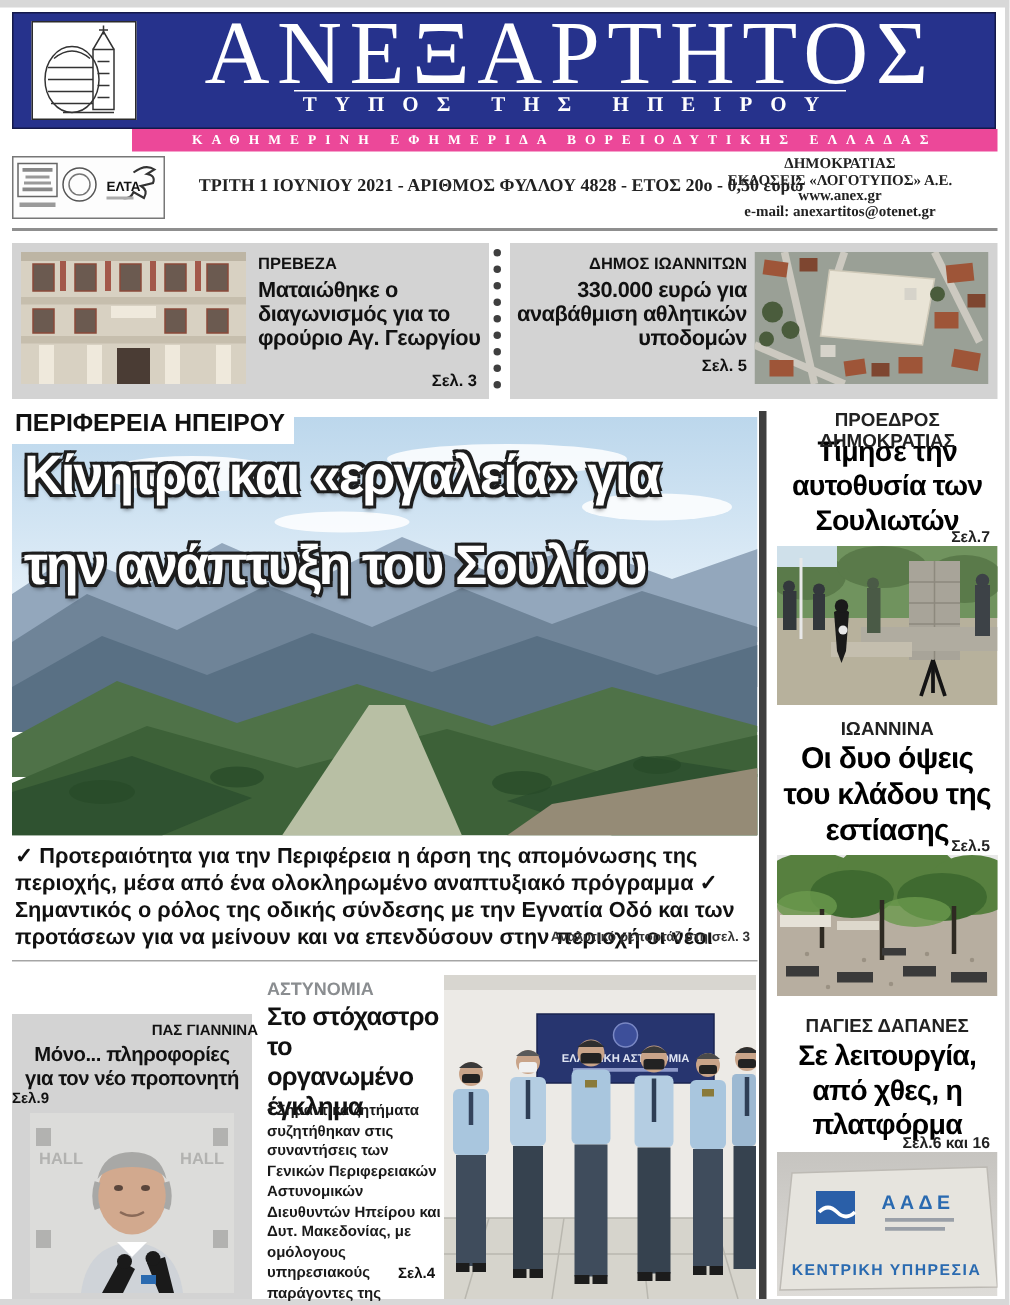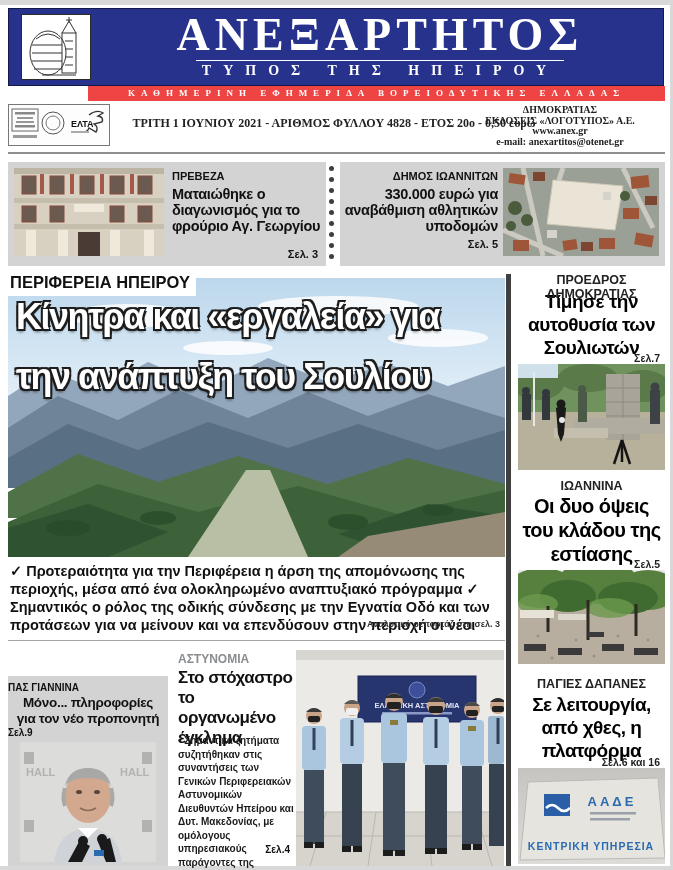--- a/index.html
+++ b/index.html
@@ -3,24 +3,24 @@
 <meta charset="utf-8">
 <style>
   html,body{margin:0;padding:0;background:#e9e9e9;}
   #page{position:relative;width:673px;height:870px;background:#ffffff;overflow:hidden;
         font-family:"Liberation Sans",sans-serif;color:#111;margin:0 auto;}
   .abs{position:absolute;}
   
   #masthead{left:8px;top:8px;width:656px;height:78px;background:#26328c;border:1px solid #14194a;box-sizing:border-box;}
   #logo-box{left:12px;top:5px;width:70px;height:66px;background:#fff;border:1px solid #2b2b2b;box-sizing:border-box;}
   #mast-text{left:92px;top:2px;width:558px;text-align:center;color:#fff;font-family:"Liberation Serif",serif;}
-  #mast-title{font-size:46px;font-weight:bold;letter-spacing:5px;line-height:48px;}
+  #mast-title{font-size:60px;font-weight:normal;letter-spacing:5px;line-height:48px;}
   #mast-underline{height:1px;background:#fff;width:66%;margin:1px auto 2px auto;}
   #mast-subtitle{font-size:14px;letter-spacing:12px;font-weight:bold;}
-  #tagline-bar{left:88px;top:86px;width:577px;height:15px;background:#ef4444;color:#fff;
+  #tagline-bar{left:88px;top:86px;width:577px;height:15px;background:#ec4899;color:#fff;
                font-family:"Liberation Serif",serif;font-size:9px;letter-spacing:6px;
                line-height:15px;text-align:center;font-weight:bold;white-space:nowrap;overflow:hidden;}
   
   #stamp-box{left:8px;top:104px;width:102px;height:42px;border:1px solid #777;background:#fdfdfd;box-sizing:border-box;}
   #date-line{left:124px;top:116px;width:420px;text-align:center;font-family:"Liberation Serif",serif;
              font-weight:bold;font-size:12px;color:#222;}
   #ownership{right:8px;top:105px;width:210px;text-align:center;font-family:"Liberation Serif",serif;
              font-weight:bold;font-size:10px;line-height:10.5px;color:#222;}
   #rule-top{left:8px;top:152px;width:657px;height:2px;background:#8f8f8f;}
   
@@ -47,21 +47,21 @@
   #vert-rule{left:506px;top:274px;width:5px;height:592px;background:#3f3f3f;}
   
   .rc{left:518px;width:147px;text-align:center;}
   .rc-kicker{font-size:12.5px;font-weight:bold;color:#222;}
   .rc-head{font-size:19px;font-weight:bold;line-height:23px;letter-spacing:-0.5px;color:#000;}
   .rc-page{font-size:10.5px;font-weight:bold;text-align:right;color:#222;}
   
   #sports-title{left:8px;top:648px;width:160px;text-align:center;font-family:"Liberation Serif",serif;
                 font-size:23px;font-weight:bold;letter-spacing:0.5px;}
   #sports-panel{left:8px;top:676px;width:160px;height:190px;background:#d3d3d3;}
-  #sports-kicker{left:8px;top:682px;width:164px;text-align:left;font-size:10px;font-weight:bold;}
+  #sports-kicker{left:8px;top:682px;width:164px;text-align:right;font-size:10px;font-weight:bold;}
   #sports-head{left:12px;top:695px;width:152px;text-align:center;font-size:13.5px;font-weight:bold;line-height:15.5px;letter-spacing:-0.3px;}
   #sports-page{left:8px;top:727px;width:152px;text-align:left;font-size:10px;font-weight:bold;}
   #police-kicker{left:178px;top:652px;width:118px;font-size:12px;font-weight:bold;color:#8a8d90;}
   #police-head{left:178px;top:668px;width:118px;font-size:17px;font-weight:bold;line-height:20px;letter-spacing:-0.5px;}
   #police-summary{left:178px;top:734px;width:116px;font-size:10px;font-weight:bold;line-height:13.5px;color:#1a1a1a;}
   #police-page{left:178px;top:844px;width:112px;text-align:right;font-size:10px;font-weight:bold;}
   
   .photo{display:block;}
   .edge{background:#d8d8d8;}
 </style>

